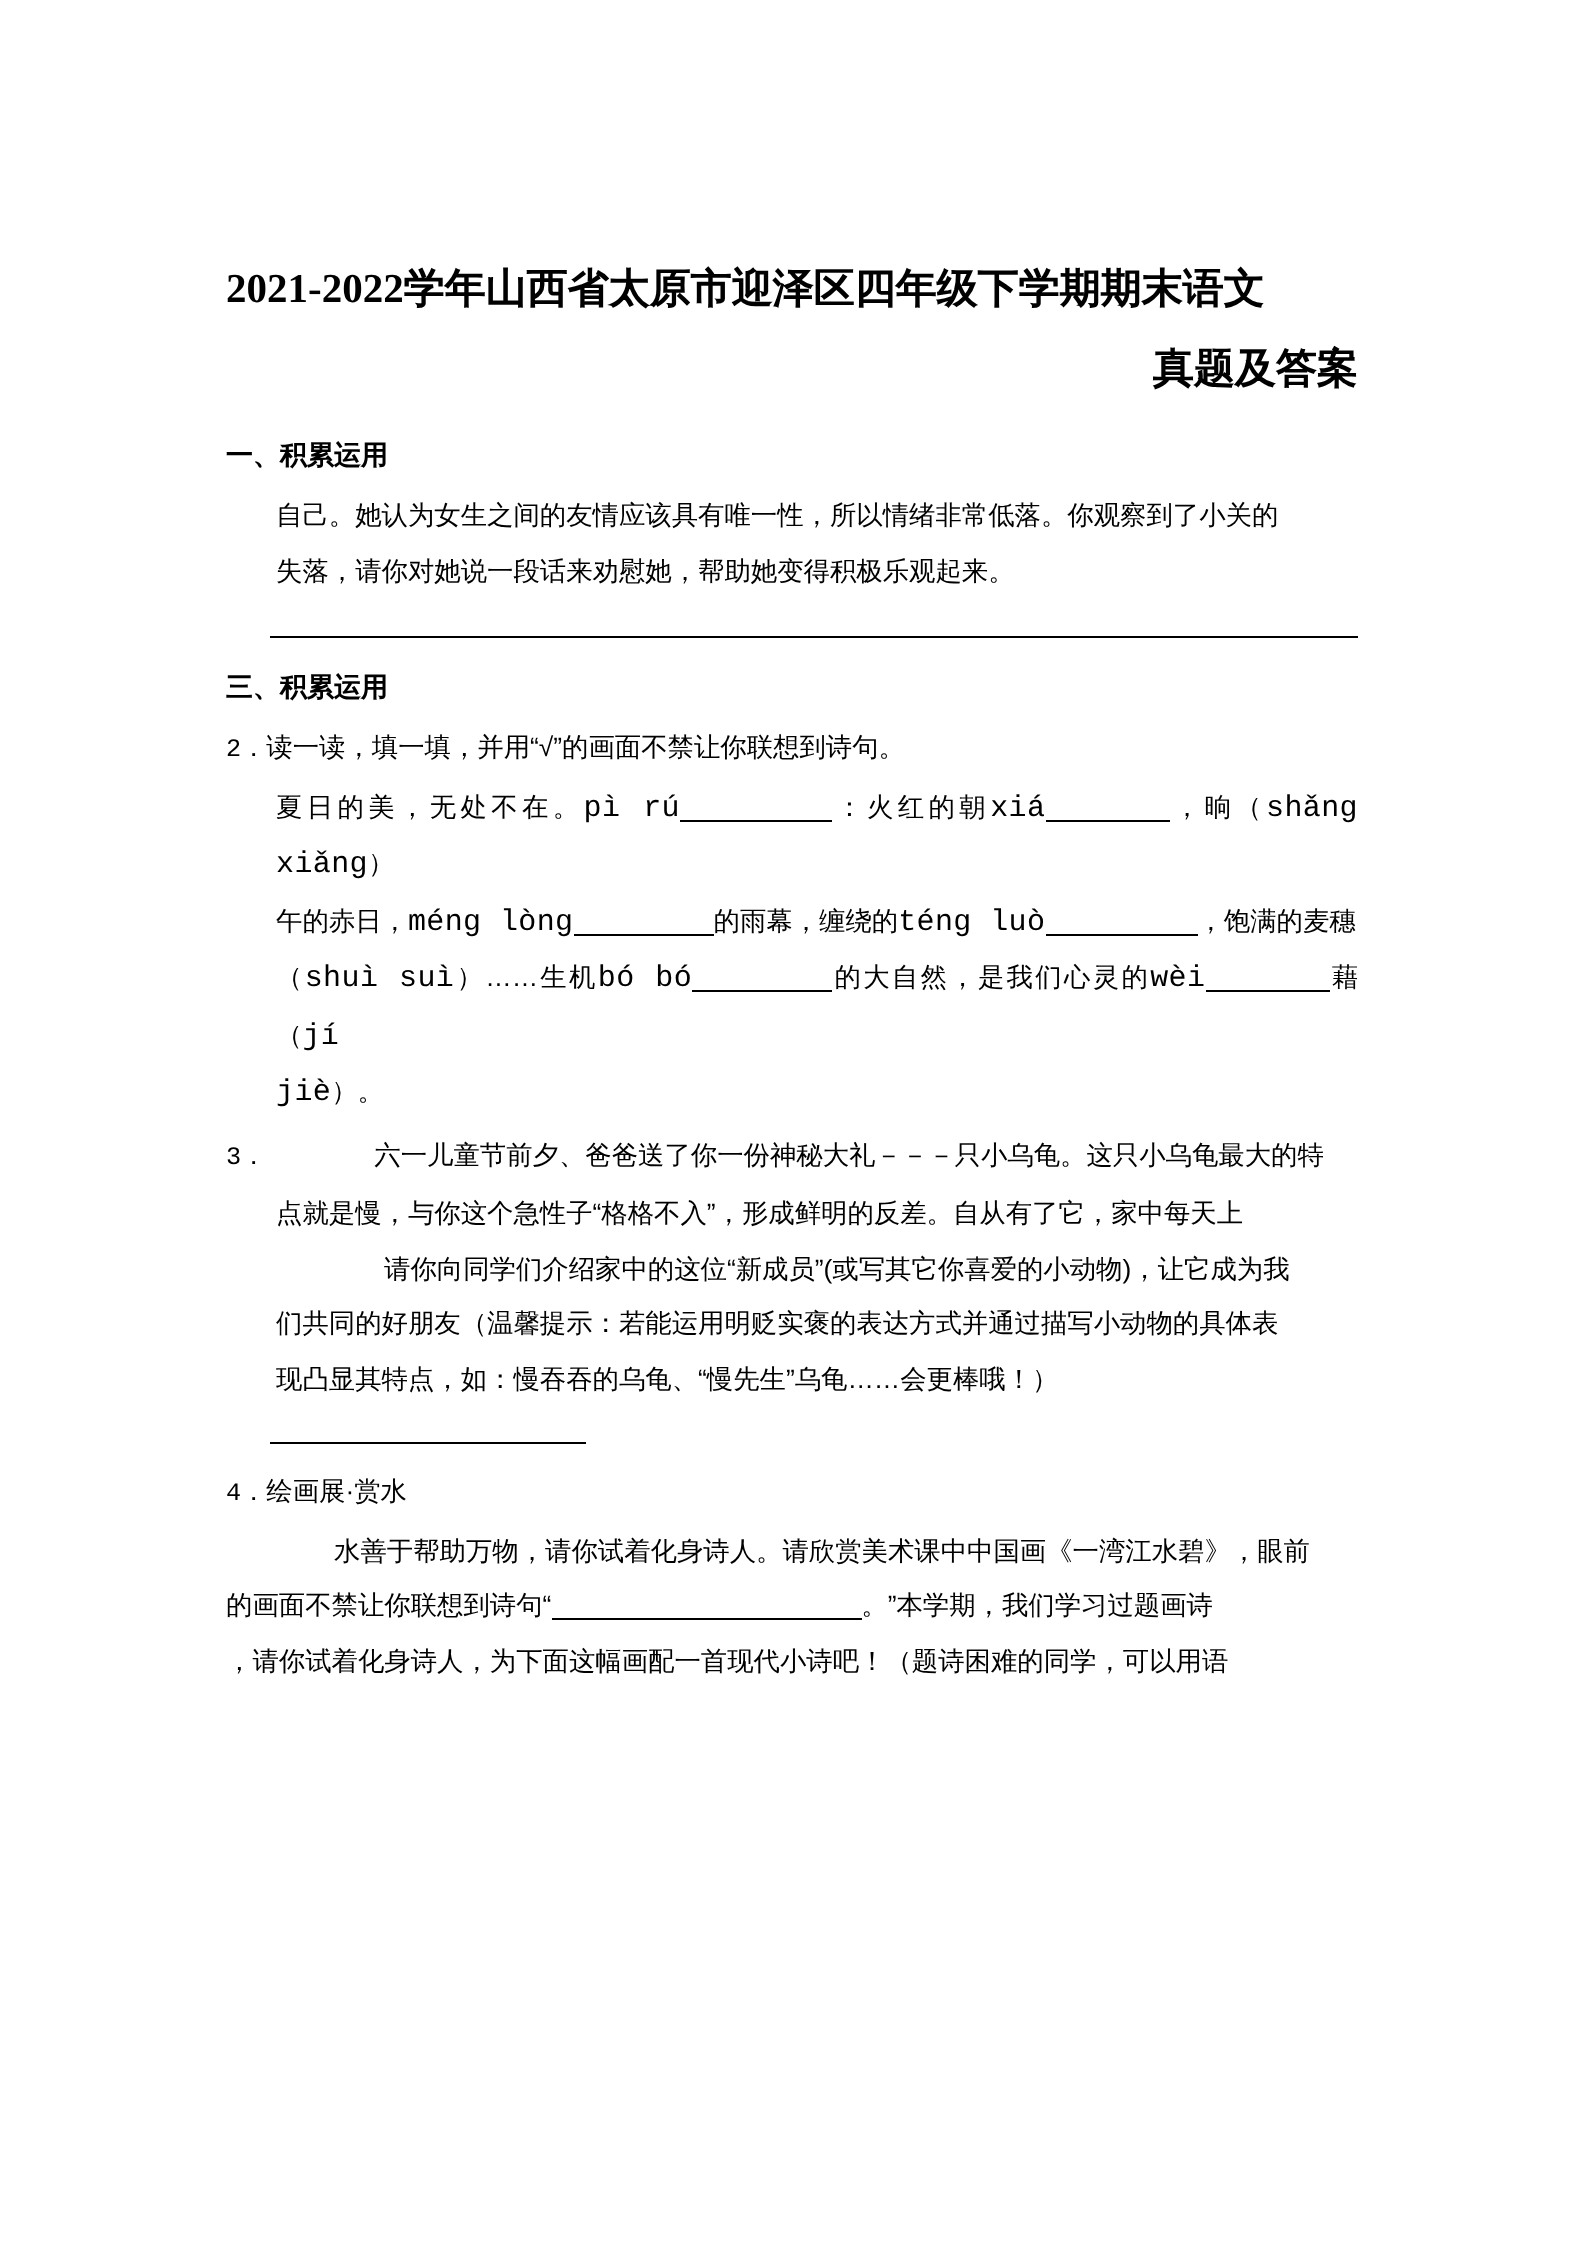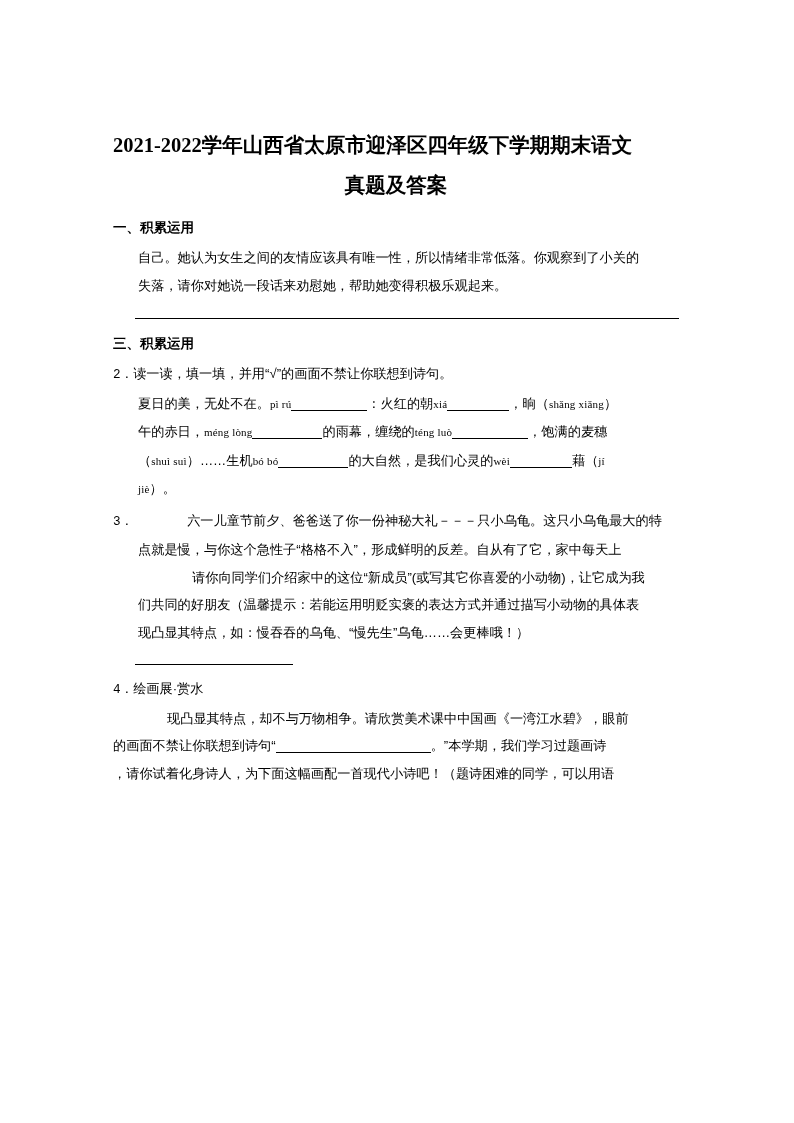--- a/index.html
+++ b/index.html
@@ -38,21 +38,21 @@
     font-weight: bold;
     line-height: 40px;
     text-align: center;
     letter-spacing: 0px;
     font-family: "Liberation Serif", "DejaVu Serif", serif;
   }
   .doc-title .t-line {
     display: block;
   }
   .doc-title .t-line.l1 { text-align: left; }
-  .doc-title .t-line.l2 { text-align: center; padding-left: 0px; }
+  .doc-title .t-line.l2 { text-align: right; padding-left: 0px; }
 
   
   .section-head {
     margin: 0;
     font-size: 13.5px;
     font-weight: bold;
     line-height: 26px;
     padding-top: 10px;
     font-family: "Liberation Sans", "DejaVu Sans", sans-serif;
   }
@@ -80,22 +80,22 @@
   .hang {
     padding-left: 25px;
   }
   .para-indent {
     display: inline-block;
     width: 54px;
   }
 
   
   .py {
-    font-family: Liberation Serif, serif;
-    font-size: 11px;
+    font-family: Liberation Mono, monospace;
+    font-size: 15px;
     letter-spacing: 0.2px;
   }
 
   
   .blank {
     display: inline-block;
     border-bottom: 1.1px solid #000;
     vertical-align: -3px;
     height: 13px;
   }
@@ -170,20 +170,20 @@
         <span class="q-line hang">们共同的好朋友（温馨提示：若能运用明贬实褒的表达方式并通过描写小动物的具体表</span>
         <span class="q-line hang">现凸显其特点，如：慢吞吞的乌龟、“慢先生”乌龟……会更棒哦！）</span>
       </div>
     </div>
 
     <hr class="answer-rule rule-short">
 
     <div class="q">
       <div class="q-body">
         <span class="q-line"><span class="num">4．</span><span>绘画展·赏水</span></span>
-        <span class="q-line"><span class="para-indent"></span><span>现凸显其特点，却不与万物相争。请欣赏美术课中中国画《一湾江水碧》，眼前</span></span>
+        <span class="q-line"><span class="para-indent"></span><span>水善于帮助万物，请你试着化身诗人。请欣赏美术课中中国画《一湾江水碧》，眼前</span></span>
         <span class="q-line"><span>的画面不禁让你联想到诗句“</span><span class="blank b-xxl"></span><span>。”本学期，我们学习过题画诗</span></span>
         <span class="q-line">，请你试着化身诗人，为下面这幅画配一首现代小诗吧！（题诗困难的同学，可以用语</span>
       </div>
     </div>
 
   </div>
 </div>
 
 </body></html>

